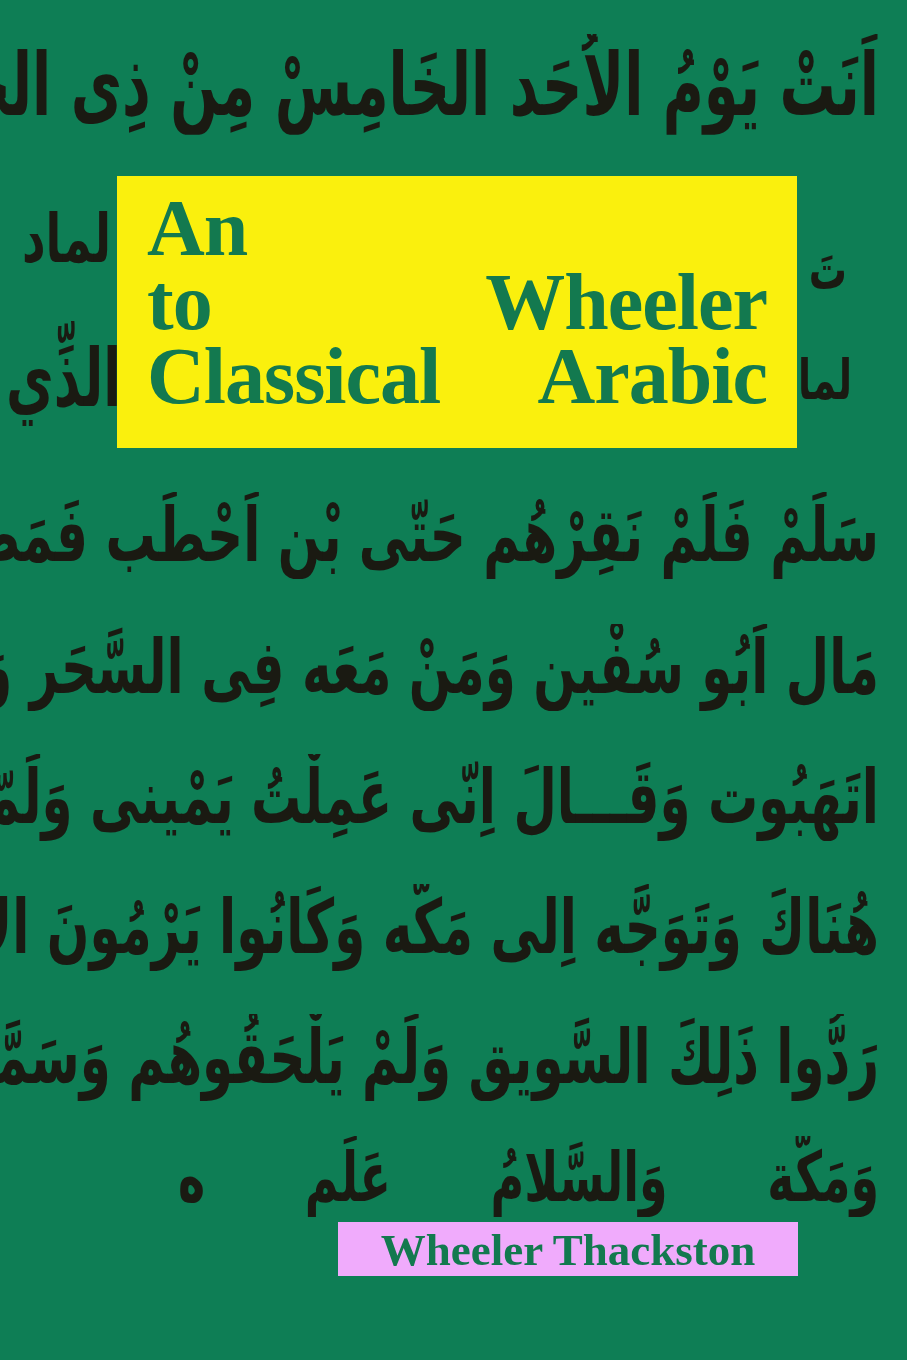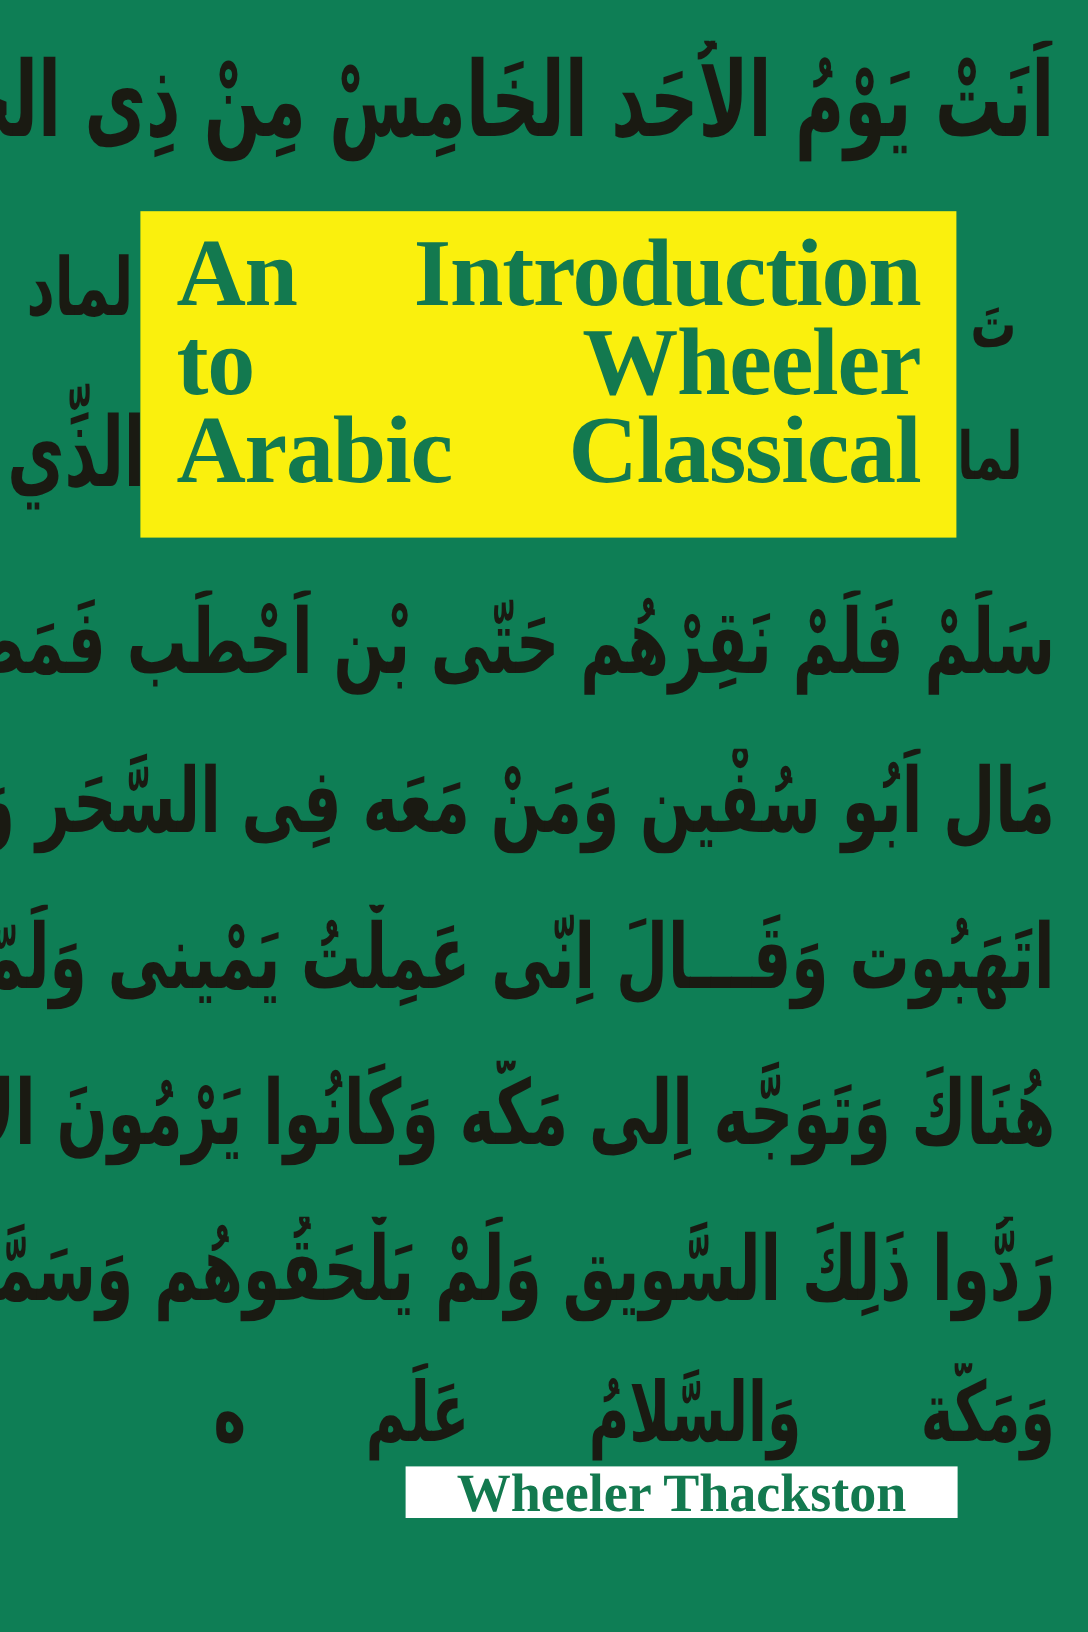--- a/index.html
+++ b/index.html
@@ -79,25 +79,25 @@
     letter-spacing: -1px;
     color: #13794F;
   }
   .title-line span { display: inline-block; }
   
   .author-band {
     position: absolute;
     left: 338px;
     top: 1222px;
     width: 460px;
-    height: 43px;
-    background: #ffffff;
+    height: 54px;
+    background: #f0abfc;
     z-index: 2;
     display: flex;
-    align-items: center;
+    align-items: flex-end;
     justify-content: center;
   }
   .author-name {
     font-family: "Liberation Serif", "DejaVu Serif", serif;
     font-weight: bold;
     font-size: 45px;
     color: #13794F;
     white-space: nowrap;
   }
 </style>
@@ -116,29 +116,28 @@
   <div class="calli l4">سَلَمْ فَلَمْ نَقِرْهُم حَتّى بْنِ اَحْطَب فَمَضَوْا اِلى سَلاه</div>
   <div class="calli l5">مَال اَبُو سُفْين وَمَنْ مَعَه فِى السَّحَر وَجَا اِلى عَرْضِه</div>
   <div class="calli l6">اتَهَبُوت وَقَـــالَ اِنّى عَمِلْتُ يَمْينى وَلَمّا سَمِعُوا</div>
   <div class="calli l7">هُنَاكَ وَتَوَجَّه اِلى مَكَّه وَكَانُوا يَرْمُونَ الاُثَّة</div>
   <div class="calli l8">رَدُّوا ذَلِكَ السَّوِيق وَلَمْ يَلْحَقُوهُم وَسَمَّوْا ذَلِكَ ا</div>
   <div class="calli l9">وَمَكَّة وَالسَّلامُ عَلَم ه</div>
 
   <div class="title-box">
     <div class="title-line">
       <span>An</span>
-      <span>Introduction</span>
     </div>
     <div class="title-line">
       <span>to</span>
       <span>Wheeler</span>
     </div>
     <div class="title-line">
+      <span>Classical</span>
       <span>Arabic</span>
-      <span>Classical</span>
     </div>
   </div>
 
   <div class="author-band">
     <span class="author-name">Wheeler Thackston</span>
   </div>
 
 </div>
 
 </body></html>

